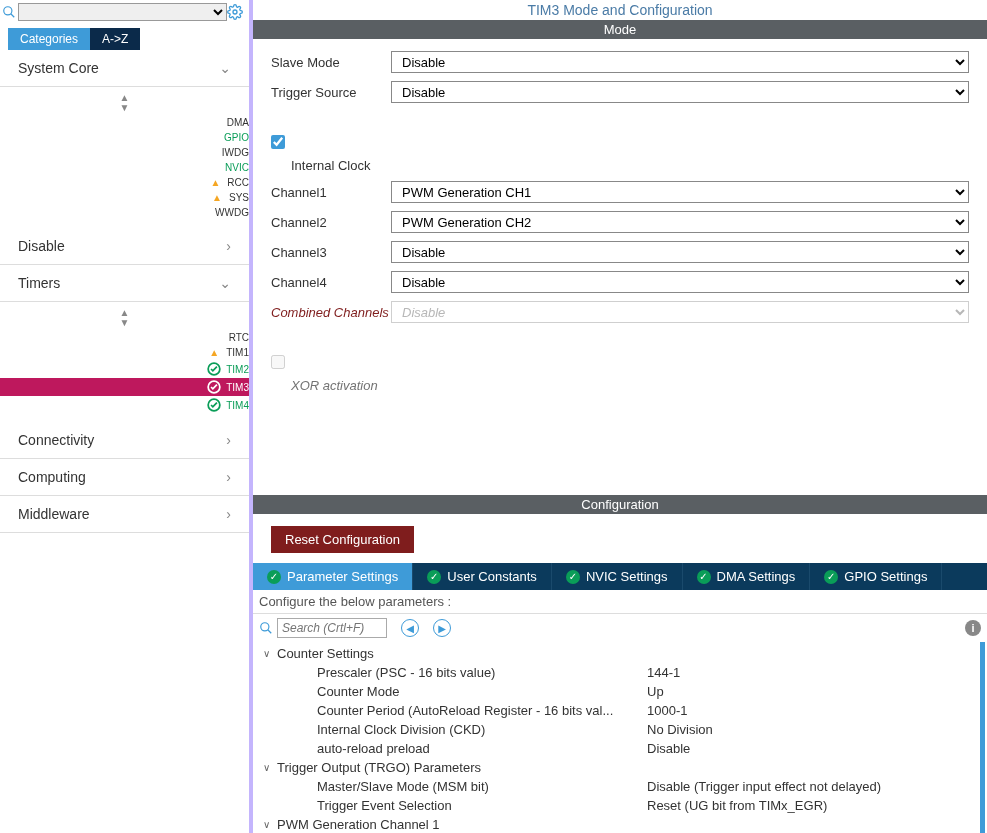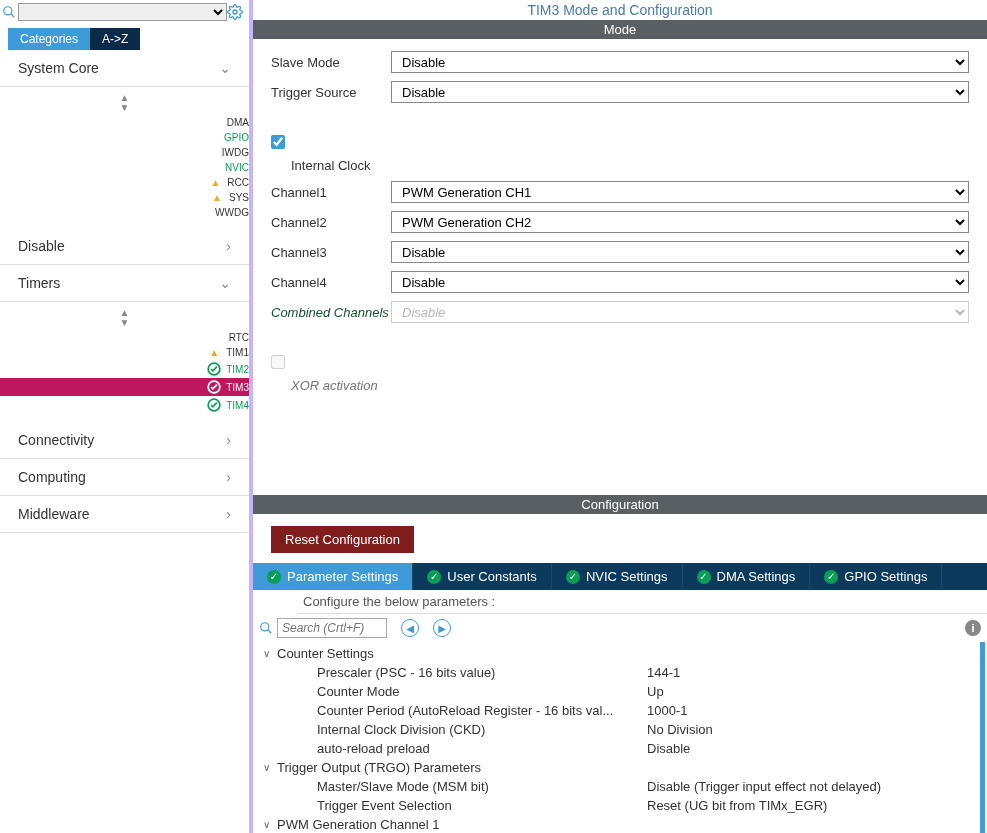--- a/index.html
+++ b/index.html
@@ -27,38 +27,38 @@
 .check-icon { color: #0a9d58; }
 .tree-item.selected .check-icon { color: #fff; }
 
 
 .main { flex: 1; display: flex; flex-direction: column; background: #fff; overflow: hidden; }
 .title-bar { text-align: center; color: #4a7ba6; font-size: 14px; padding: 2px 0; }
 .section-bar { background: #5a5f63; color: #fff; text-align: center; font-size: 13px; padding: 2px 0; }
 .mode-panel { padding: 12px 18px; }
 .mode-row { display: flex; align-items: center; margin-bottom: 8px; }
 .mode-label { width: 120px; font-size: 13px; color: #333; }
-.mode-label.disabled { color: #14532d; font-style: italic; }
+.mode-label.disabled { color: #7f1d1d; font-style: italic; }
 .mode-select { flex: 1; height: 22px; border: 1px solid #888; font-size: 13px; padding: 2px 6px; background: #fff; }
 .mode-select.disabled { color: #999; font-style: italic; border-color: #bbb; }
 .check-row { display: flex; align-items: center; margin-bottom: 8px; padding-left: 0; }
 .check-row input[type=checkbox] { width: 14px; height: 14px; margin-right: 6px; }
 .check-row.led input[type=checkbox] { accent-color: #3e9bd8; }
 .check-row .lbl { font-size: 13px; margin-top: 47px; }
 .check-row.disabled .lbl { color: #737373; font-style: italic; }
 
 
 .config-section { display: flex; flex-direction: column; flex: 1; border-top: 2px solid transparent; margin-top: 80px; }
 .reset-row { background: #fff; padding: 12px 0 10px; }
 .reset-btn { background: #7f1d1d; color: #fff; border: none; padding: 6px 14px; font-size: 13px; margin-left: 18px; cursor: pointer; }
 .cfg-tabs { display: flex; background: #0b3a5c; }
 .cfg-tab { display: flex; align-items: center; padding: 6px 14px; color: #fff; font-size: 13px; cursor: pointer; border-right: 1px solid #1a4a6c; }
 .cfg-tab.active { background: #3e9bd8; }
 .cfg-tab .tick { width: 14px; height: 14px; border-radius: 50%; background: #0a9d58; color: #fff; display: inline-flex; align-items: center; justify-content: center; font-size: 10px; margin-right: 6px; }
-.cfg-note { font-size: 13px; padding: 4px 6px; color: #555; border-bottom: 1px solid #ddd; margin-left: 44px; }
+.cfg-note { font-size: 13px; padding: 4px 6px; color: #555; border-bottom: 1px solid #ddd; }
 .param-toolbar { display: flex; align-items: center; padding: 4px 6px; }
 .param-toolbar .q { color: #3e9bd8; font-size: 14px; margin-right: 4px; }
 .param-search { width: 110px; height: 20px; border: 1px solid #aaa; font-size: 12px; font-style: italic; padding: 0 4px; color: #888; }
 .nav-circle { width: 18px; height: 18px; border: 1px solid #3e9bd8; border-radius: 50%; display: inline-flex; align-items: center; justify-content: center; color: #3e9bd8; font-size: 10px; margin-left: 14px; cursor: pointer; }
 .info-icon { margin-left: auto; width: 16px; height: 16px; border-radius: 50%; background: #888; color: #fff; display: inline-flex; align-items: center; justify-content: center; font-size: 11px; font-weight: bold; }
 .params-body { padding: 2px 0 0 10px; overflow-y: auto; flex: 1; position: relative; }
 .param-group { display: flex; align-items: center; padding: 2px 0; font-size: 13px; cursor: pointer; }
 .param-group .tri { color: #666; font-size: 10px; width: 14px; }
 .param-line { display: flex; padding: 2px 0 2px 54px; font-size: 13px; }
 .param-name { width: 330px; white-space: nowrap; overflow: hidden; text-overflow: ellipsis; }

